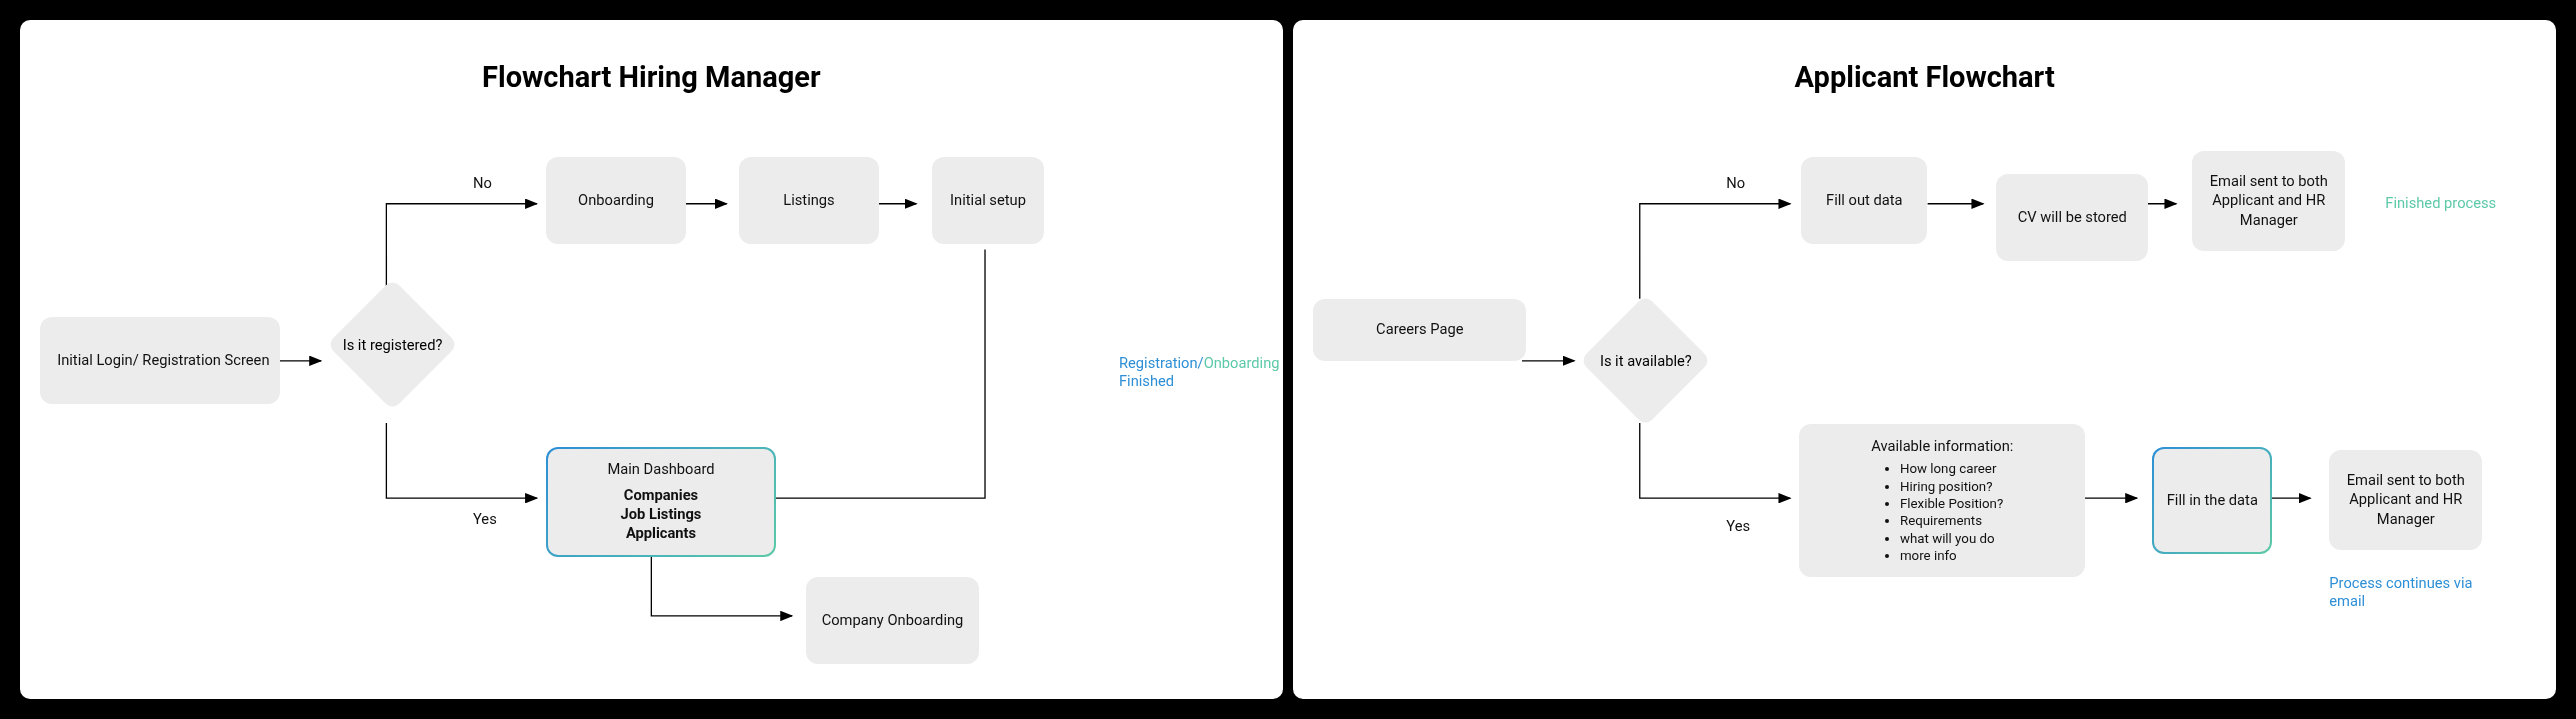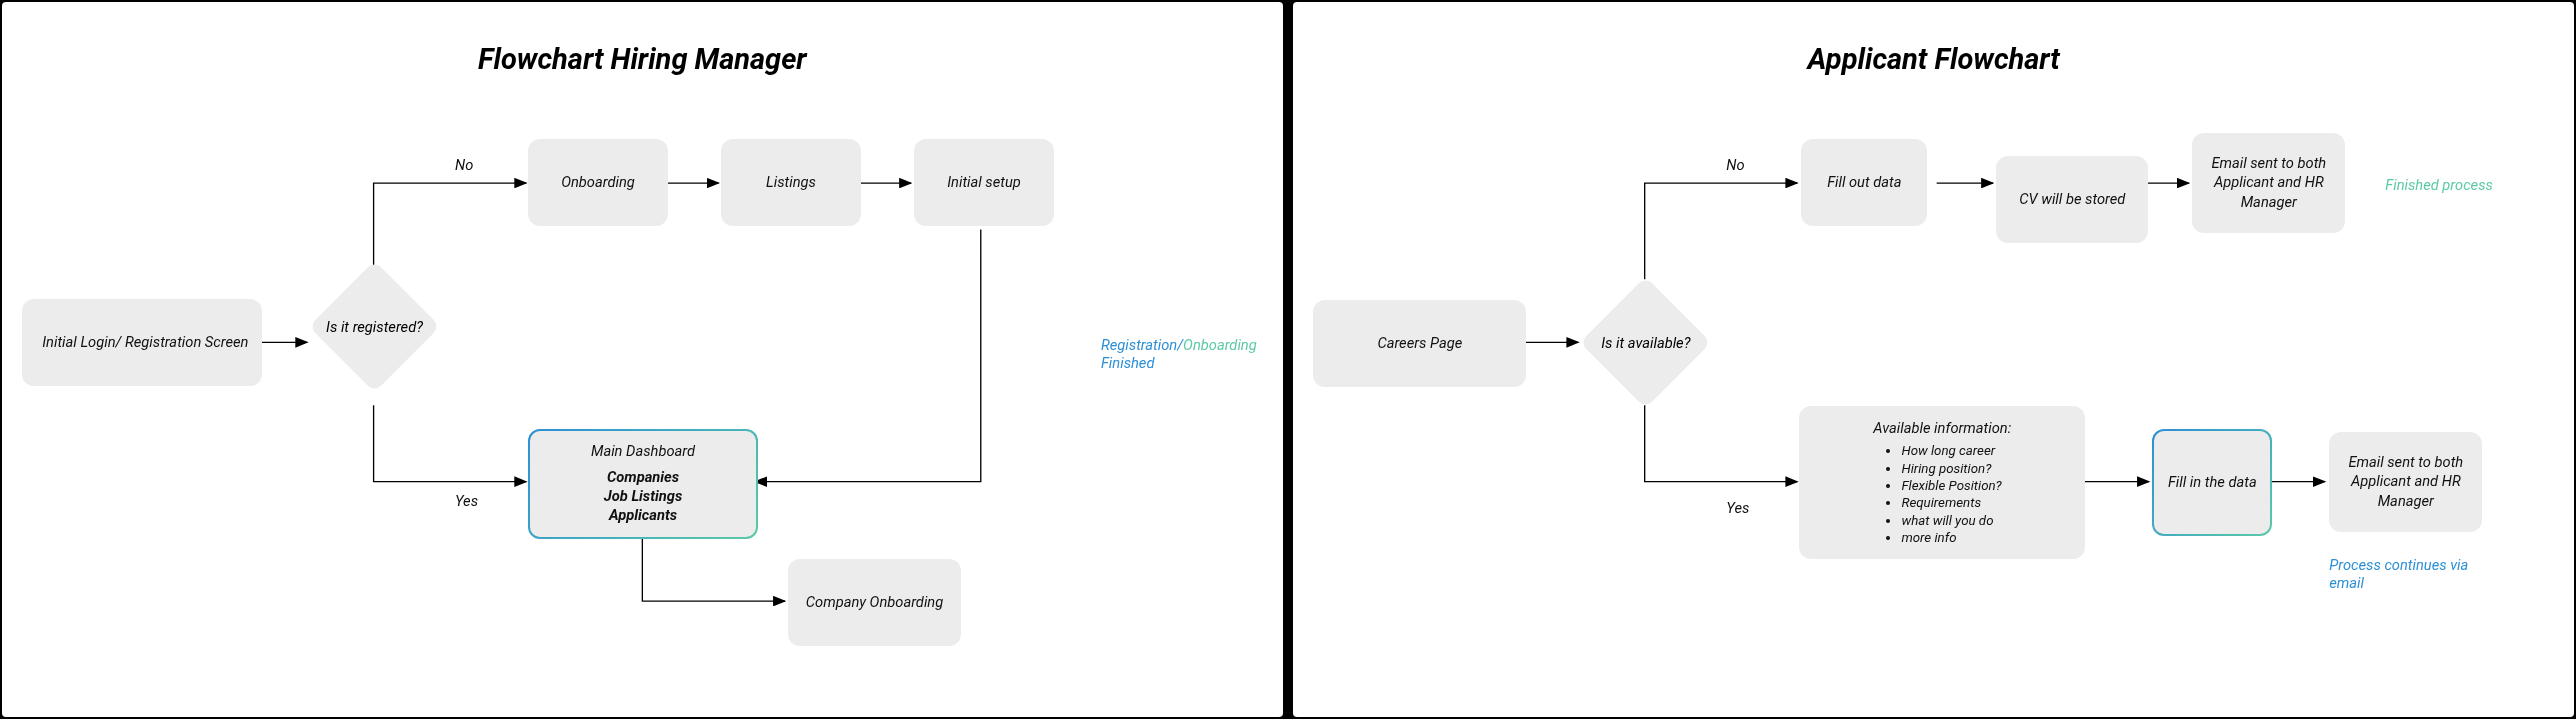--- a/index.html
+++ b/index.html
@@ -7,24 +7,23 @@
     font-family: -apple-system, BlinkMacSystemFont, "Segoe UI", Roboto, sans-serif;
     background: #000;
     width: 2576px;
     height: 719px;
     display: flex;
   }
   .panel {
     background: #fff;
     position: relative;
     flex: 1;
-    margin: 2px;
-    border-radius: 4px;
+    margin: 20px;
+    border-radius: 10px;
     overflow: hidden;
-    font-style: italic;
   }
   .panel-left { margin-right: 5.3px; }
   .panel-right { margin-left: 5.3px; }
   h1.title {
     font-size: 29px;
     font-weight: 700;
     text-align: center;
     margin-top: 40px;
     color: #000;
   }
@@ -148,21 +147,21 @@
 
     <div class="edge-label" style="left:453px; top:80px;">No</div>
     <div class="edge-label" style="left:453px; top:416px;">Yes</div>
 
     <div class="node" style="left:526px; top:63px; width:140px; height:87px;">
       <span>Onboarding</span>
     </div>
     <div class="node" style="left:719px; top:63px; width:140px; height:87px;">
       <span>Listings</span>
     </div>
-    <div class="node" style="left:912px; top:63px; width:140px; height:87px;">
+    <div class="node" style="left:912px; top:63px; width:112px; height:87px;">
       <span>Initial setup</span>
     </div>
 
     <div class="annotation" style="left:1099px; top:260px; width:200px;">
       <span class="blue">Registration/</span><span class="green">Onboarding</span><br>
       <span class="blue">Finished</span>
     </div>
 
     <div class="node" style="left:786px; top:483px; width:173px; height:87px;">
       <span>Company Onboarding</span>
@@ -193,21 +192,21 @@
 
       <line x1="1265" y1="160" x2="1350" y2="160"></line>
 
       <path d="M530 495 L530 610 L760 610"></path>
 
       <line x1="1190" y1="610" x2="1290" y2="610"></line>
 
       <line x1="1470" y1="610" x2="1555" y2="610"></line>
     </svg>
 
-    <div class="node" style="left:20px; top:224px; width:213px; height:87px;">
+    <div class="node" style="left:20px; top:205px; width:213px; height:62px;">
       <span>Careers Page</span>
     </div>
 
     <div class="diamond" style="left:286px; top:200px;">
       <div class="shape"></div>
       <div class="label">Is it available?</div>
     </div>
 
     <div class="edge-label" style="left:433px; top:80px;">No</div>
     <div class="edge-label" style="left:433px; top:423px;">Yes</div>

